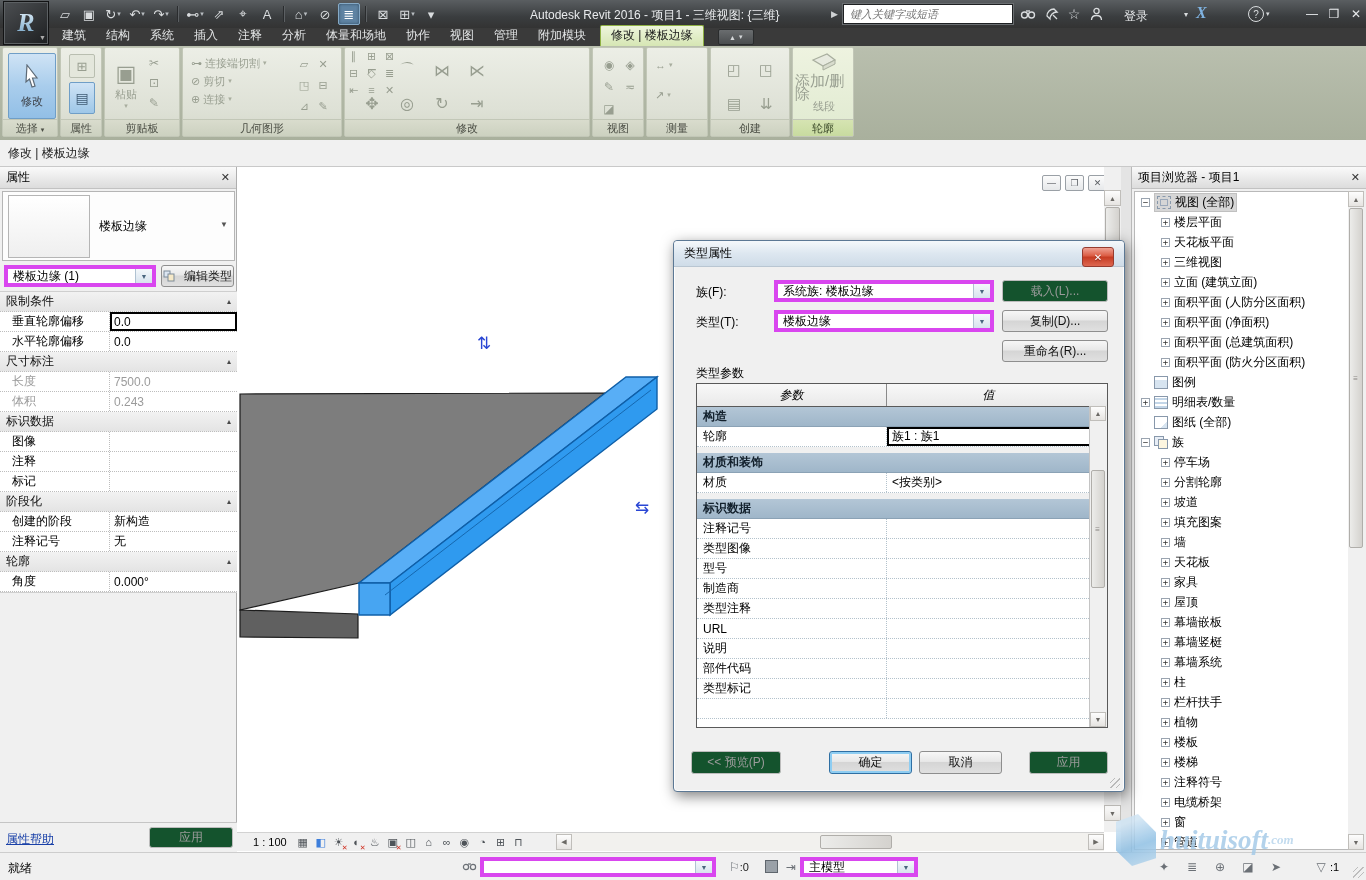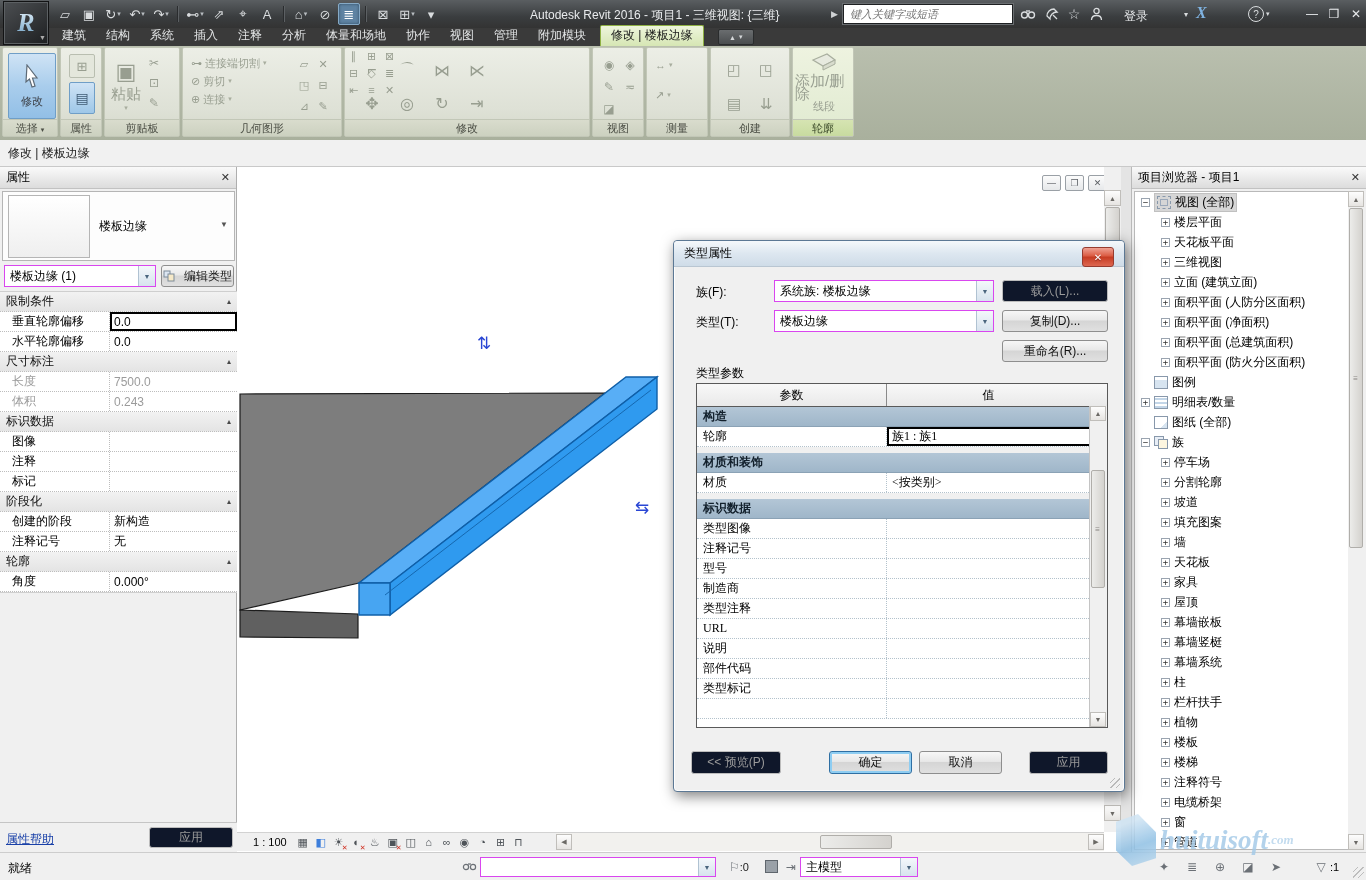--- a/index.html
+++ b/index.html
@@ -53,27 +53,27 @@
   #modifyBtn span{font-size:11px;color:#3c4148;}
   .propico{border:1px solid #b9beb0;border-radius:2px;background:#e4e7dc;}
   .propico.hl{background:linear-gradient(#cfe3f5,#9ec7e8);border-color:#6f9ec7;}
   .gline{display:flex;align-items:center;gap:3px;height:18px;color:#9aa092;font-size:11px;white-space:nowrap;}
   .gline .dd{font-size:7px;color:#a8ad9e;}
   .smgrid{display:grid;grid-template-columns:repeat(3,17px);grid-auto-rows:16px;gap:1px;}
   
   #optionsbar{left:0;top:140px;width:1366px;height:27px;background:#f1f1f1;border-bottom:1px solid #c9c9c9;box-sizing:border-box;
      display:flex;align-items:center;padding-left:8px;font-size:12px;color:#222;}
   
-  .combo{background:#fff;border:1px solid #d946ef;display:flex;align-items:center;box-sizing:border-box;font-size:12px;}
+  .combo{background:#fff;border:4px solid #d946ef;display:flex;align-items:center;box-sizing:border-box;font-size:12px;}
   .combo .val{margin-left:5px;white-space:nowrap;overflow:hidden;}
   .combo .dbtn{margin-left:auto;width:16px;align-self:stretch;background:linear-gradient(#f4f8fb,#d7e3ee);
      border-left:1px solid #b0c2d2;display:flex;align-items:center;justify-content:center;font-size:7px;color:#4a657e;}
   .btn{background:linear-gradient(#f7f7f7,#e8e8e8 45%,#d5d5d5 50%,#e0e0e0);border:1px solid #8e8e8e;border-radius:3px;
      display:flex;align-items:center;justify-content:center;font-size:12px;color:#111;box-sizing:border-box;}
-  .btn.dis{color:#9b9b9b;background:#0f172a;border-color:#bcbcbc;}
+  .btn.dis{color:#9b9b9b;background:#14532d;border-color:#bcbcbc;}
   .btn.def{border-color:#2f6fa3;box-shadow:inset 0 0 0 2px #8ecdf2;}
   .sb{background:#f2f1ee;}
   .sbb{background:linear-gradient(#fdfdfd,#e6e4e1);border:1px solid #c0beba;color:#6b6965;
      display:flex;align-items:center;justify-content:center;font-size:7px;box-sizing:border-box;}
   .sbt{background:linear-gradient(90deg,#ececea,#d4d2ce);border:1px solid #b0aeaa;border-radius:2px;box-sizing:border-box;
      display:flex;align-items:center;justify-content:center;color:#8a8884;font-size:8px;letter-spacing:1px;}
   .chev{font-size:8px;color:#4a4a4a;}
   
   #palette{left:0;top:167px;width:237px;height:685px;background:#f0f0f0;border-right:1px solid #aeaeae;box-sizing:border-box;}
   #palette .hdr{position:absolute;left:0;top:0;right:0;height:22px;background:linear-gradient(#fafafa,#dcdcdc);
@@ -132,22 +132,22 @@
   #dlg{left:673px;top:240px;width:450px;height:550px;background:#f0f0f0;border:1px solid #5f7popup7;z-index:30;}
   #dlg{border:1px solid #5c7894;border-radius:4px;box-shadow:2px 4px 14px rgba(0,0,0,.5), inset 0 0 0 1px #fdfdfd;z-index:30;}
   #dlgtitle{position:absolute;left:0;top:0;right:0;height:26px;background:linear-gradient(#f5f8fb,#dde7f0 50%,#cfdce8);
       border-bottom:1px solid #b9c6d2;border-radius:4px 4px 0 0;display:flex;align-items:center;padding:0 10px;box-sizing:border-box;font-size:12px;}
   #dlgclose{position:absolute;right:10px;top:6px;width:30px;height:18px;border-radius:3px;border:1px solid #963b2f;
       background:linear-gradient(#f0a violet);background:linear-gradient(#efa193,#da5a41 45%,#c63b22 50%,#dd6750);
       color:#fff;display:flex;align-items:center;justify-content:center;font-size:10px;font-weight:bold;text-shadow:0 1px 1px #7e2418;}
   .dlabel{position:absolute;font-size:12px;}
   #dtable{position:absolute;left:22px;top:142px;width:412px;height:345px;background:#fff;border:1px solid #595959;box-sizing:border-box;overflow:hidden;}
   #dthead{display:flex;height:22px;border-bottom:1px solid #595959;background:linear-gradient(#f8f8f8,#e9e9e9);}
-  #dthead div{display:flex;align-items:center;justify-content:center;box-sizing:border-box;}
-  #dtbody{position:relative;font-family:Liberation Serif, serif;}
+  #dthead div{display:flex;align-items:center;justify-content:center;box-sizing:border-box;font-style:italic;}
+  #dtbody{position:relative;}
   .drow{display:flex;height:20px;box-sizing:border-box;border-bottom:1px dotted #b3c2cc;font-size:12px;}
   .dghead{background:linear-gradient(#b3c6d6,#9fb6c9);border-bottom:1px solid #8ba2b5;align-items:center;padding:0 6px;font-weight:bold;color:#12202c;}
   .dghead .chev{margin-left:auto;color:#26303a;}
   .dl{width:190px;display:flex;align-items:center;padding-left:6px;box-sizing:border-box;border-right:1px dotted #b3c2cc;}
   .dv{flex:1;display:flex;align-items:center;padding-left:5px;box-sizing:border-box;}
   .drow.dis .dl{color:#9b9b9b;}
   .dv.sel{outline:2px solid #000;outline-offset:-2px;}
   #dtsb{position:absolute;right:0;top:22px;width:17px;bottom:0;background:#f0f0f0;border-left:1px solid #c4c4c4;}
   #dlggrip{position:absolute;right:4px;bottom:3px;width:10px;height:10px;
       background:repeating-linear-gradient(135deg,transparent 0 3px,#b9b9b9 3px 4px);}
@@ -302,21 +302,21 @@
         </div>
       <div class="propico hl abs" style="left:8px;top:34px;width:24px;height:30px">
         <span class="ric" style="font-size:14px;width:100%;height:100%;color:#3f5a73">▤</span>
         </div>
       <div class="plabel">属性</div>
     </div>
 
     <div class="panel" style="left:104px;width:76px">
       <div class="abs bigbtn" style="left:6px;top:6px;width:30px;height:62px">
         <span class="ric" style="font-size:22px">▣</span>
-        <span style="color:#9aa092;font-size:15px">粘贴</span>
+        <span style="color:#9aa092;font-size:11px">粘贴</span>
         <span style="color:#a8ad9e;font-size:7px">▾</span>
       </div>
       <div id="clipicons" class="abs" style="left:44px;top:8px;display:flex;flex-direction:column;gap:6px">
           <span class="ric " style="font-size: 12px;">✂</span>
           <span class="ric " style="font-size: 12px;">⊡</span>
           <span class="ric " style="font-size: 12px;">✎</span>
         </div>
       <div class="plabel">剪贴板</div>
     </div>
 
@@ -796,25 +796,25 @@
           <div class="drow">
             <div class="dl">材质</div>
             <div class="dv">&lt;按类别&gt;</div>
           </div>
           <div style="height: 6px; background: rgb(240, 240, 240);"></div>
           <div class="drow dghead">
             <span>标识数据</span>
             <span class="chev">▴</span>
           </div>
           <div class="drow">
+            <div class="dl">注释记号</div>
+            <div class="dv"></div>
+          </div>
+          <div class="drow">
             <div class="dl">类型图像</div>
-            <div class="dv"></div>
-          </div>
-          <div class="drow">
-            <div class="dl">注释记号</div>
             <div class="dv"></div>
           </div>
           <div class="drow">
             <div class="dl">型号</div>
             <div class="dv"></div>
           </div>
           <div class="drow">
             <div class="dl">制造商</div>
             <div class="dv"></div>
           </div>

